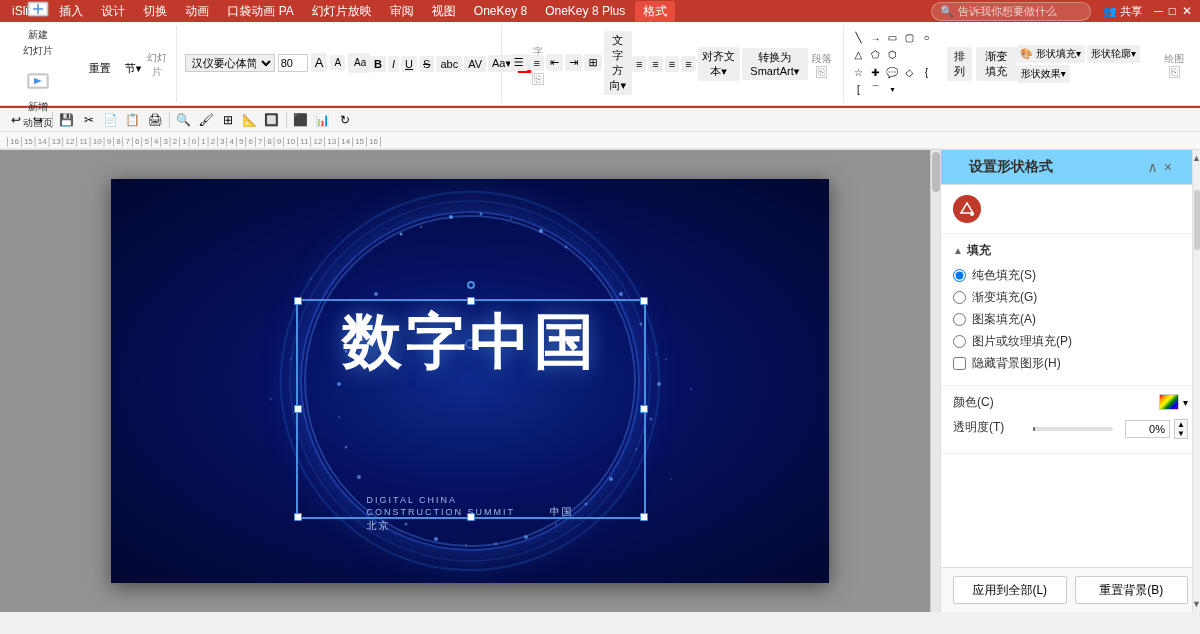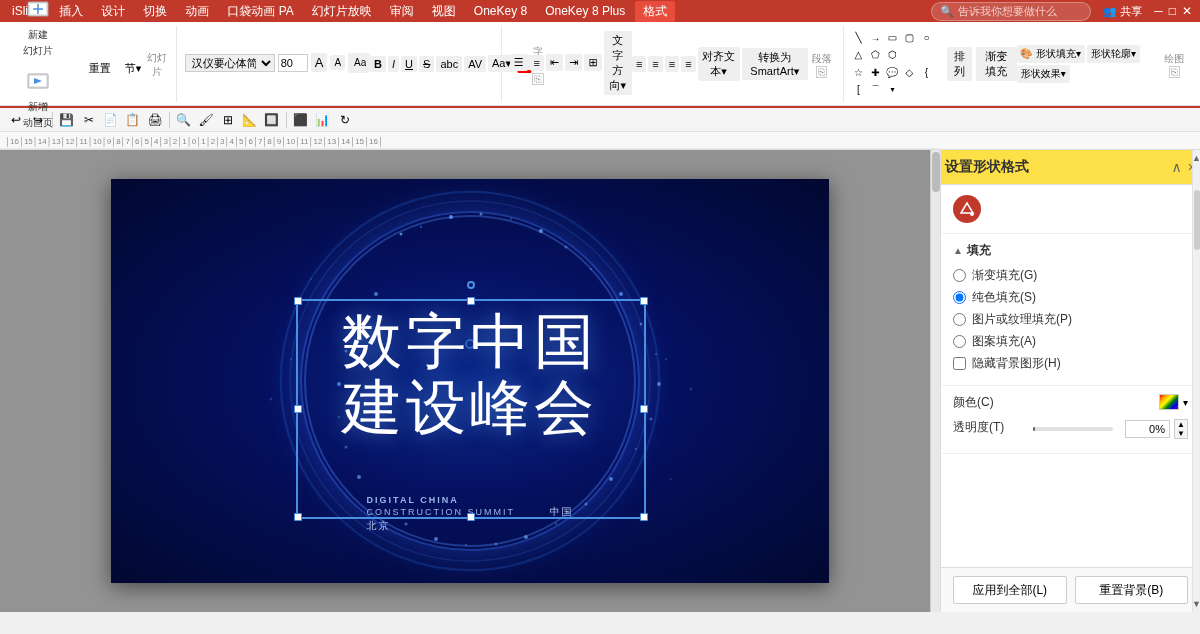--- a/index.html
+++ b/index.html
@@ -185,21 +185,21 @@
       left: 169px;
       border-color: rgba(40,100,200,0.25);
     }
     .slide-title {
       position: absolute;
       top: 130px;
       left: 50%;
       transform: translateX(-50%);
       text-align: center;
       color: white;
-      font-weight: 400;
+      font-weight: 700;
       font-size: 60px;
       letter-spacing: 4px;
       text-shadow: 0 0 20px rgba(100,180,255,0.5);
       white-space: nowrap;
       line-height: 1.1;
       font-family: 'Microsoft YaHei', SimHei, Arial, sans-serif;
     }
     .selection-box {
       position: absolute;
       top: 120px;
@@ -238,22 +238,22 @@
     
     .right-panel {
       width: 260px;
       background: white;
       border-left: 1px solid #ddd;
       display: flex;
       flex-direction: column;
       overflow: hidden;
     }
     .panel-header {
-      background: #fde047;
-      padding: 8px 4px;
+      background: #7dd3fc;
+      padding: 8px 28px;
       display: flex;
       align-items: center;
       justify-content: space-between;
       border-bottom: 1px solid #ddd;
     }
     .panel-title {
       font-size: 14px;
       font-weight: bold;
       color: #333;
     }
@@ -673,25 +673,24 @@
         <circle cx="555" cy="180" r="1" fill="rgba(80,140,255,0.4)"></circle>
         <circle cx="580" cy="210" r="1.5" fill="rgba(80,140,255,0.3)"></circle>
         <circle cx="200" cy="100" r="1" fill="rgba(80,140,255,0.3)"></circle>
         <circle cx="560" cy="300" r="1" fill="rgba(80,140,255,0.3)"></circle>
 
         <circle cx="359" cy="165" r="4" fill="none" stroke="rgba(100,160,255,0.6)" stroke-width="1.5"></circle>
       </svg>
 
       <div class="slide-title">
         <div>数字中国</div>
-        <div>建设峰会</div>
       </div>
 
       <div style="position:absolute;bottom:50px;left:50%;transform:translateX(-50%);display:flex;flex-direction:column;align-items:flex-start;white-space:nowrap;">
-        <div style="color:rgba(180,210,255,0.85);font-size:9px;letter-spacing:2px;font-weight:700;">DIGITAL CHINA</div>
+        <div style="color:rgba(180,210,255,0.85);font-size:9px;letter-spacing:2px;font-weight:400;">DIGITAL CHINA</div>
         <div style="color:rgba(180,210,255,0.85);font-size:9px;letter-spacing:2px;font-weight:500;">
           <span>CONSTRUCTION SUMMIT</span>
           <span style="margin-left:30px;">
             <span style="font-size:10px;color:rgba(200,220,255,0.9);">中国</span><br>
             <span style="font-size:10px;color:rgba(200,220,255,0.9);">北京</span>
           </span>
         </div>
       </div>
 
       <div class="selection-box">
@@ -734,34 +733,34 @@
       </div>
     </div>
 
     <div class="panel-section">
       <div class="section-header">
         <span class="section-arrow">▲</span>
         <span>填充</span>
       </div>
 
       <div class="radio-row">
+        <input type="radio" class="radio-input" name="fill-type" checked="" style="">
+        <label>纯色填充(S)</label>
+      </div>
+      <div class="radio-row">
         <input type="radio" class="radio-input" name="fill-type" style="">
         <label>渐变填充(G)</label>
       </div>
       <div class="radio-row">
-        <input type="radio" class="radio-input" name="fill-type" checked="" style="">
-        <label>纯色填充(S)</label>
+        <input type="radio" class="radio-input" name="fill-type" style="">
+        <label>图案填充(A)</label>
       </div>
       <div class="radio-row">
         <input type="radio" class="radio-input" name="fill-type" style="">
         <label>图片或纹理填充(P)</label>
-      </div>
-      <div class="radio-row">
-        <input type="radio" class="radio-input" name="fill-type" style="">
-        <label>图案填充(A)</label>
       </div>
       <div class="radio-row">
         <input type="checkbox" class="radio-input" style="">
         <label>隐藏背景图形(H)</label>
       </div>
     </div>
 
     <div class="panel-section">
 
       <div class="prop-row">

